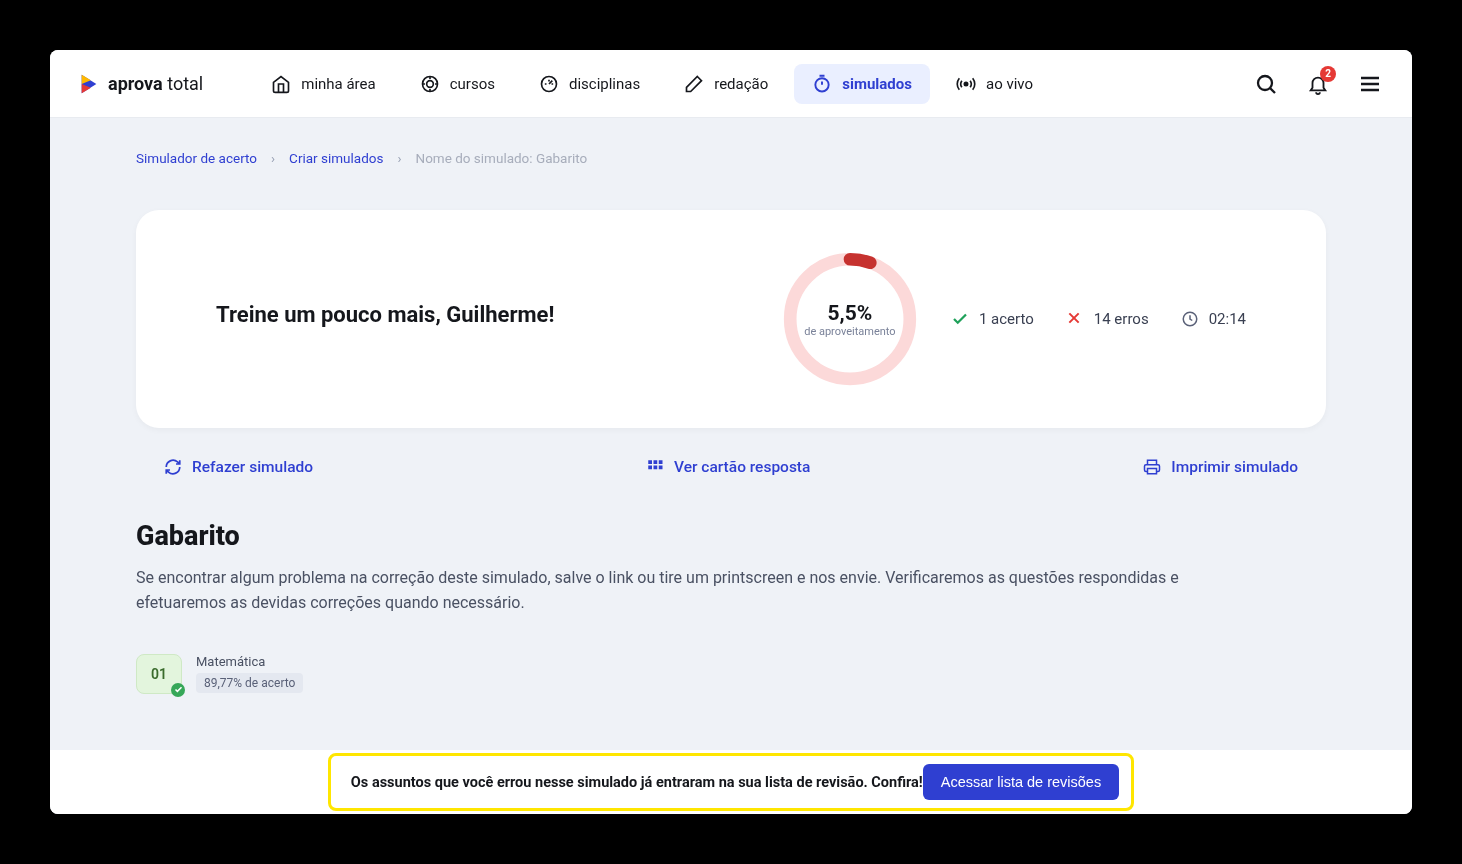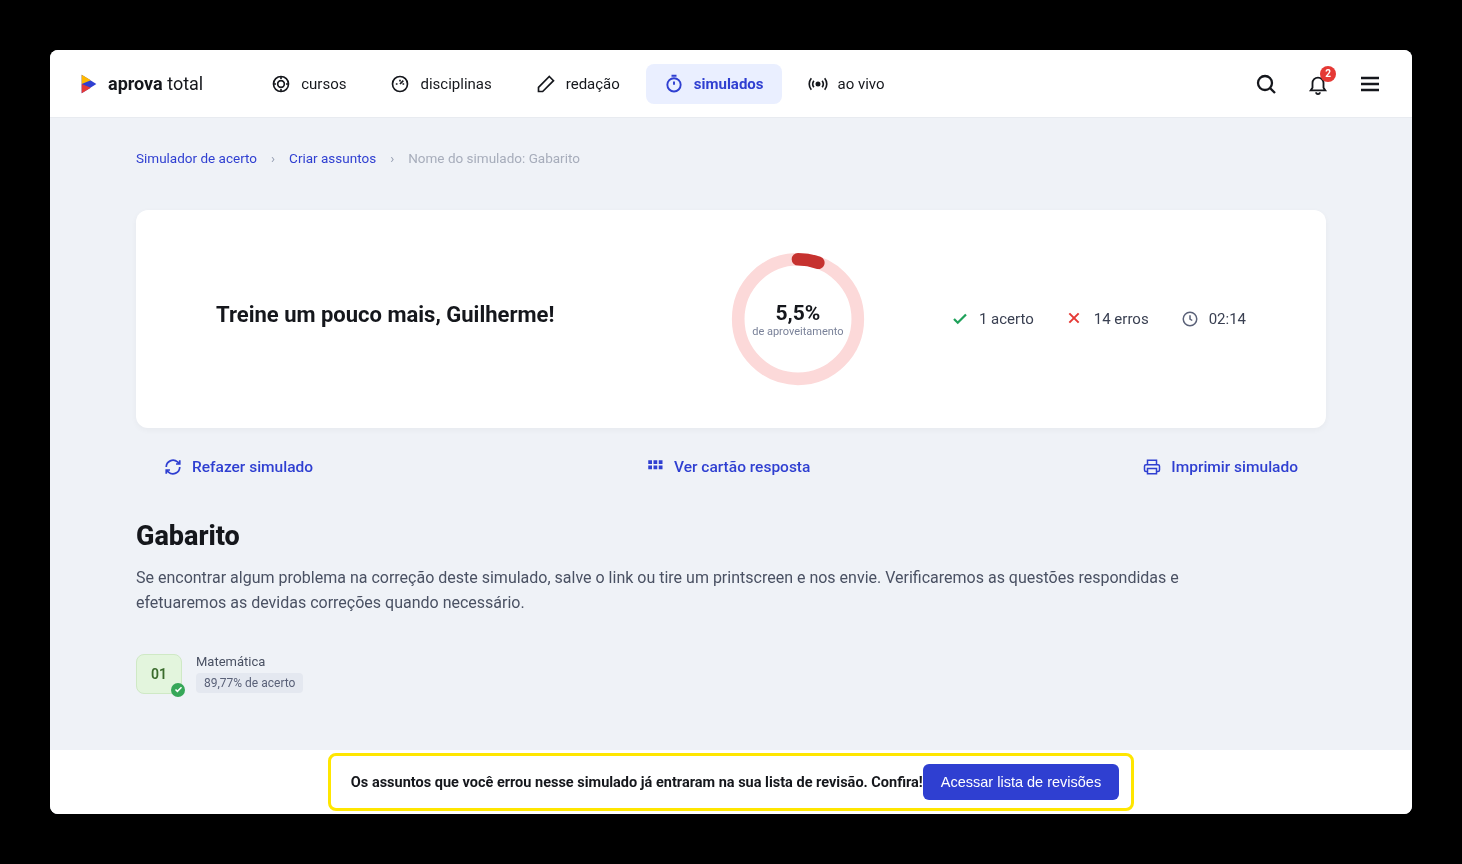--- a/index.html
+++ b/index.html
@@ -15,21 +15,21 @@
     .nav-item.active { background: #eaefff; color: #2f3fd1; font-weight: 700; }
     .nav-icon { width: 20px; height: 20px; display: inline-flex; align-items: center; justify-content: center; }
     .topbar-right { display: flex; align-items: center; gap: 24px; }
     .icon-btn { width: 28px; height: 28px; display: flex; align-items: center; justify-content: center; cursor: pointer; position: relative; }
     .badge { position: absolute; top: -4px; right: -4px; background: #e53935; color: #fff; font-size: 10px; font-weight: 700; width: 16px; height: 16px; border-radius: 50%; display: flex; align-items: center; justify-content: center; }
     .content { padding: 32px 86px 0; height: calc(100% - 68px - 64px); overflow: hidden; }
     .breadcrumb { display: flex; align-items: center; gap: 14px; font-size: 13.5px; margin-bottom: 44px; }
     .breadcrumb a { color: #2f3fd1; text-decoration: none; cursor: pointer; }
     .breadcrumb .sep { color: #98a0b3; }
     .breadcrumb .current { color: #a7adbb; }
-    .result-card { background: #fff; border-radius: 12px; padding: 40px 80px; display: flex; align-items: center; gap: 84px; box-shadow: 0 2px 6px rgba(0,0,0,0.04); margin-bottom: 30px; }
+    .result-card { background: #fff; border-radius: 23px; padding: 40px 80px; display: flex; align-items: center; gap: 32px; box-shadow: 0 2px 6px rgba(0,0,0,0.04); margin-bottom: 30px; }
     .result-msg { flex: 1.2; }
     .result-msg h2 { font-size: 22px; font-weight: 700; color: #15171c; margin-bottom: 10px; }
     .result-msg p { font-size: 15px; color: #4a5163; line-height: 1.5; }
     .gauge-wrap { display: flex; flex-direction: column; align-items: center; }
     .gauge { width: 138px; height: 138px; position: relative; }
     .gauge svg { width: 100%; height: 100%; transform: rotate(-90deg); }
     .gauge-label { position: absolute; inset: 0; display: flex; flex-direction: column; align-items: center; justify-content: center; }
     .gauge-pct { font-size: 21px; font-weight: 700; color: #15171c; }
     .gauge-sub { font-size: 11px; color: #7a8299; }
     .stats { display: flex; gap: 32px; align-items: center; }
@@ -60,20 +60,29 @@
           <polygon points="4,2 20,12 4,22" fill="#2f3fd1"></polygon>
           <polygon points="4,2 14,8 4,12" fill="#ffb800"></polygon>
           <polygon points="4,12 14,16 4,22" fill="#e53935"></polygon>
         </svg>
       <span class="logo-text"><b>aprova</b><span> total</span></span>
     </div>
     <nav class="nav">
       <div class="nav-item">
         <span class="nav-icon">
             <svg viewBox="0 0 24 24" width="20" height="20" fill="none" stroke="#15171c" stroke-width="2">
+              <path d="M3 10l9-7 9 7v10a2 2 0 01-2 2H5a2 2 0 01-2-2V10z"></path>
+              <path d="M9 22V12h6v10"></path>
+            </svg>
+          </span>
+        <span>minha área</span>
+      </div>
+      <div class="nav-item">
+        <span class="nav-icon">
+            <svg viewBox="0 0 24 24" width="20" height="20" fill="none" stroke="#15171c" stroke-width="2">
               <circle cx="12" cy="12" r="9"></circle>
               <circle cx="12" cy="12" r="4"></circle>
               <path d="M12 3v3M12 18v3M3 12h3M18 12h3"></path>
             </svg>
           </span>
         <span>cursos</span>
       </div>
       <div class="nav-item">
         <span class="nav-icon">
             <svg viewBox="0 0 24 24" width="20" height="20" fill="none" stroke="#15171c" stroke-width="2">
@@ -128,21 +137,21 @@
             <path d="M3 6h18M3 12h18M3 18h18"></path>
           </svg>
       </div>
     </div>
   </header>
 
   <div class="content">
     <div class="breadcrumb">
       <a>Simulador de acerto</a>
       <span class="sep">›</span>
-      <a>Criar assuntos</a>
+      <a>Criar simulados</a>
       <span class="sep">›</span>
       <span class="current">Nome do simulado: Gabarito</span>
     </div>
 
     <div class="result-card">
       <div class="result-msg">
         <h2>Treine um pouco mais,  Guilherme!</h2>
       </div>
       <div class="gauge-wrap">
         <div class="gauge">

